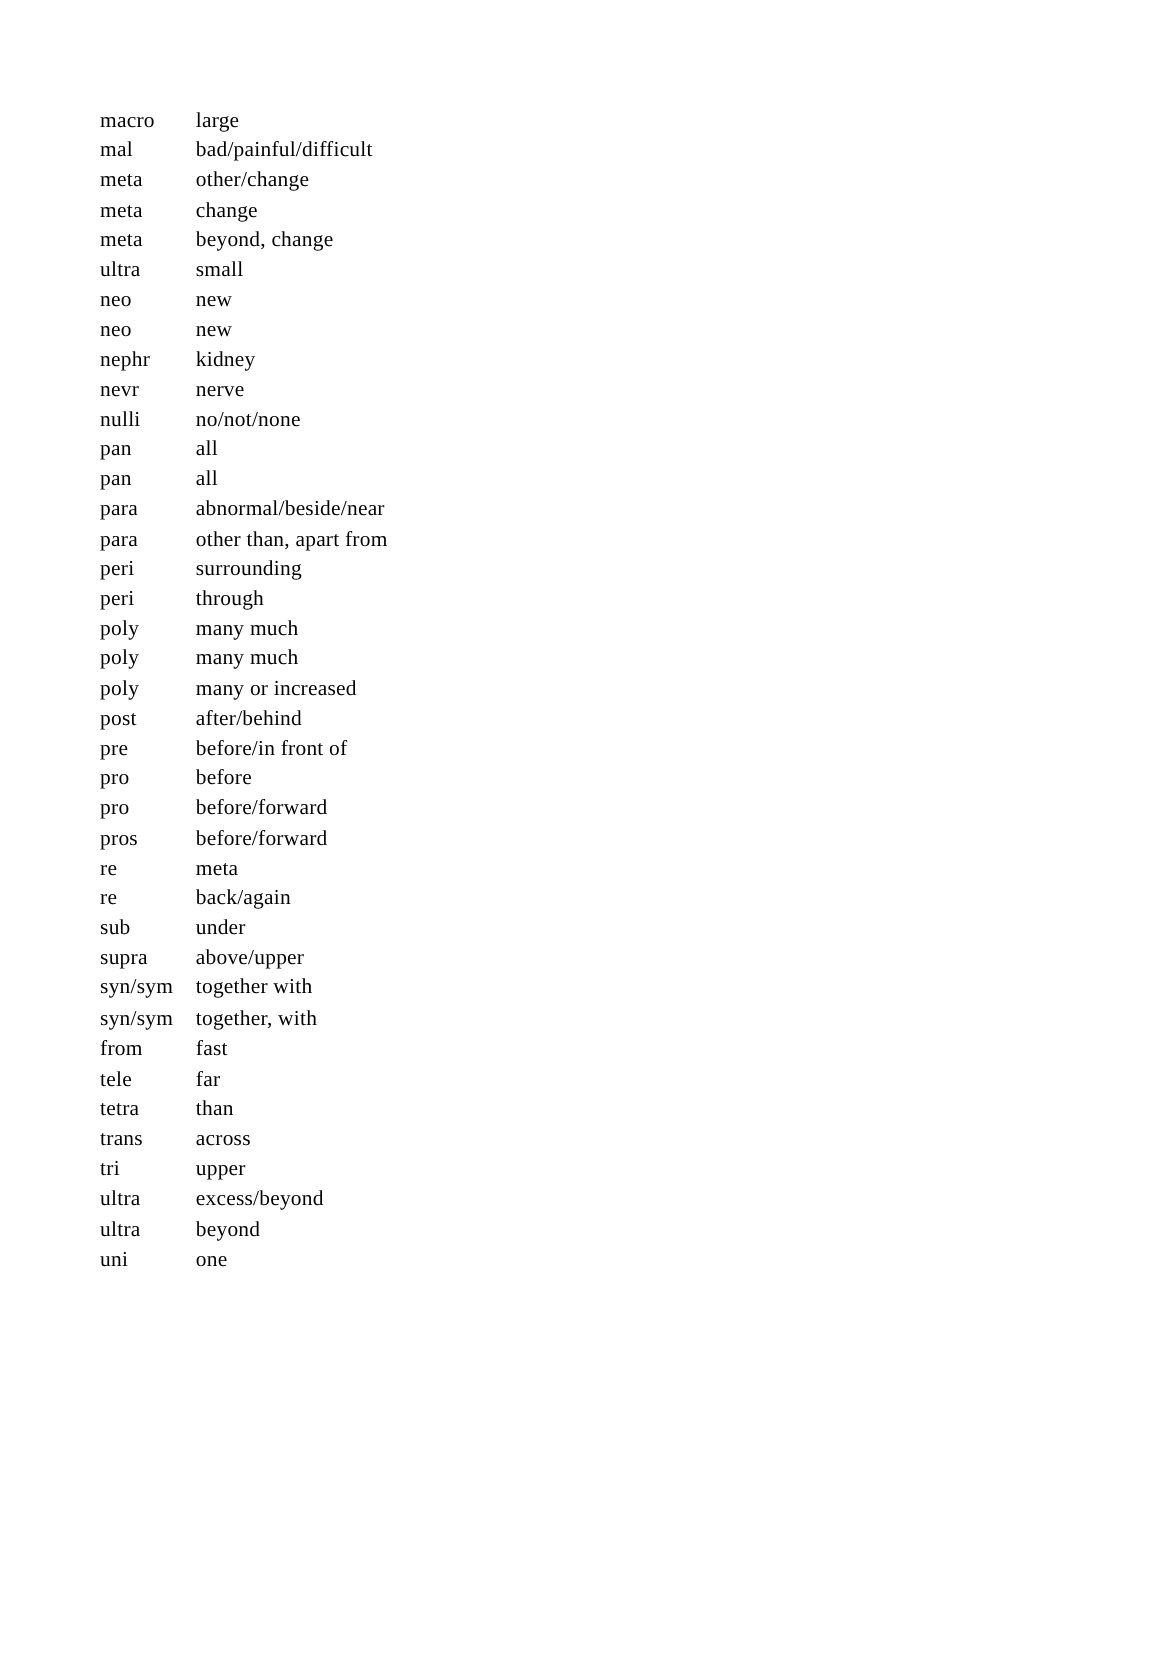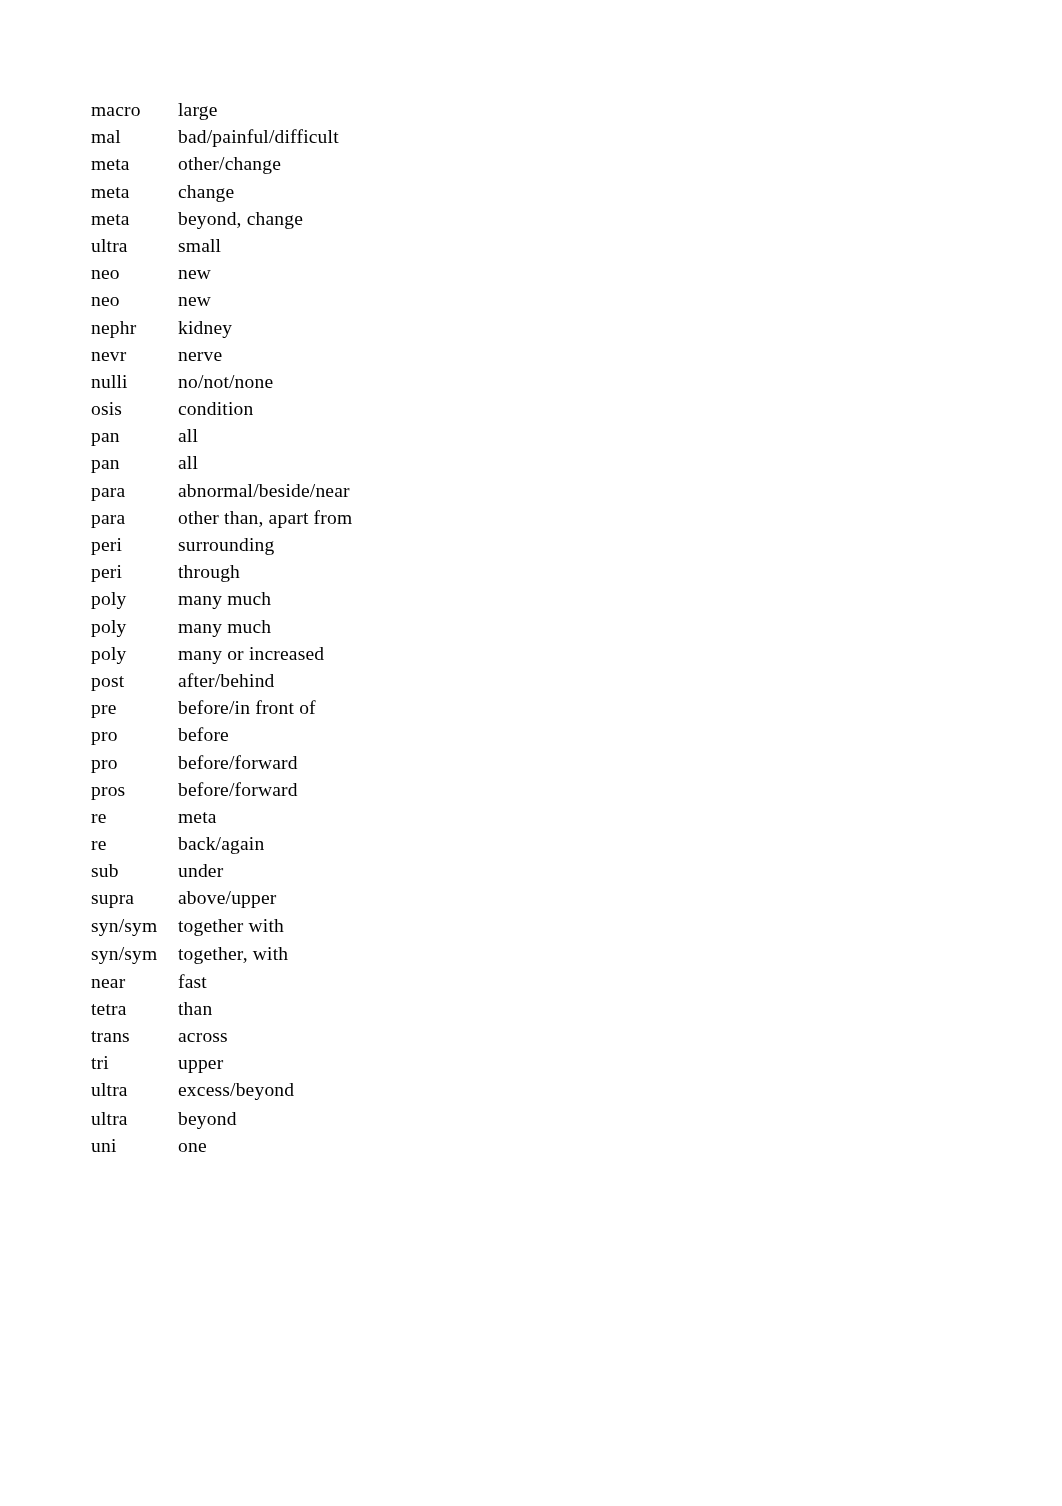--- a/index.html
+++ b/index.html
@@ -86,24 +86,20 @@
       </div>
       <div class="gloss-row">
         <span class="term">nevr</span>
         <span class="definition">nerve</span>
       </div>
       <div class="gloss-row">
         <span class="term">nulli</span>
         <span class="definition">no/not/none</span>
       </div>
       <div class="gloss-row">
-        <span class="term">osis</span>
-        <span class="definition">condition</span>
-      </div>
-      <div class="gloss-row">
         <span class="term">pan</span>
         <span class="definition">all</span>
       </div>
       <div class="gloss-row">
         <span class="term">pan</span>
         <span class="definition">all</span>
       </div>
       <div class="gloss-row">
         <span class="term">para</span>
         <span class="definition">abnormal/beside/near</span>
@@ -170,22 +166,26 @@
       </div>
       <div class="gloss-row">
         <span class="term">syn/sym</span>
         <span class="definition">together with</span>
       </div>
       <div class="gloss-row gap-before">
         <span class="term">syn/sym</span>
         <span class="definition">together, with</span>
       </div>
       <div class="gloss-row">
-        <span class="term">near</span>
+        <span class="term">from</span>
         <span class="definition">fast</span>
+      </div>
+      <div class="gloss-row">
+        <span class="term">tele</span>
+        <span class="definition">far</span>
       </div>
       <div class="gloss-row">
         <span class="term">tetra</span>
         <span class="definition">than</span>
       </div>
       <div class="gloss-row">
         <span class="term">trans</span>
         <span class="definition">across</span>
       </div>
       <div class="gloss-row">

